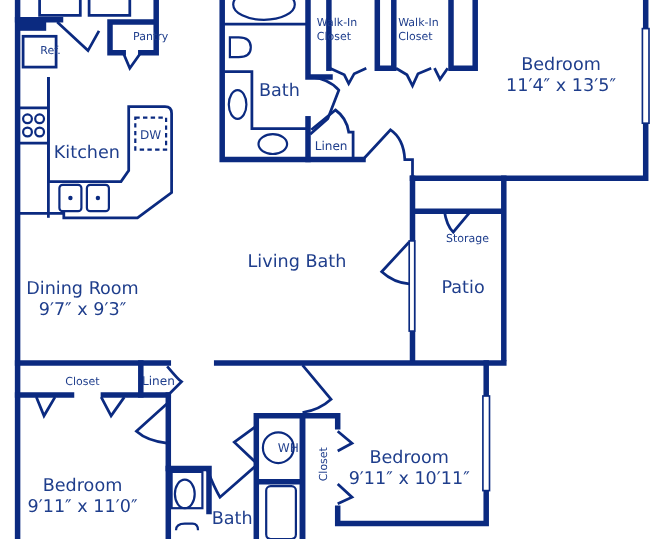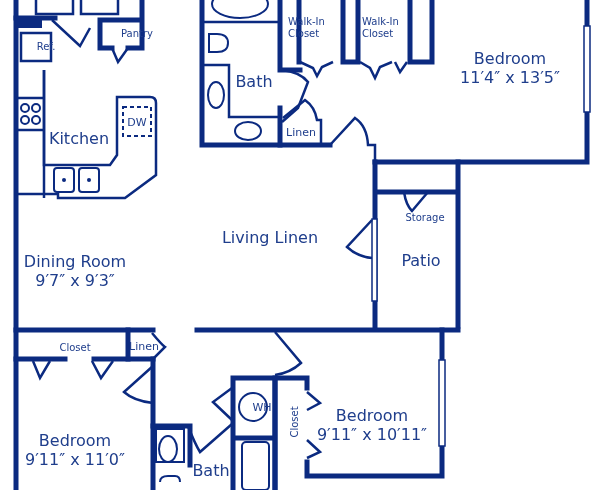--- a/index.html
+++ b/index.html
@@ -138,21 +138,21 @@
 </div>
 
 <div class="label small" style="left:378px; top:172px; width:94px;margin-top:40px;">Storage</div>
 
 <div class="label room" style="left:20px; top:252px; width:110px;">
   <span>Dining Room</span>
   <span class="dim">9′7″ x 9′3″</span>
 </div>
 
 <div class="label room" style="left:210px; top:228px; width:120px;">
-  <span>Living Linen</span>
+  <span>Living Bath</span>
 </div>
 
 <div class="label room" style="left:390px; top:251px; width:62px;">Patio</div>
 
 <div class="label small" style="left:40px; top:342px; width:70px;">Closet</div>
 <div class="label tiny" style="left:129px; top:340px; width:30px;">Linen</div>
 
 <div class="label room" style="left:20px; top:431px; width:110px;">
   <span>Bedroom</span>
   <span class="dim">9′11″ x 11′0″</span>

